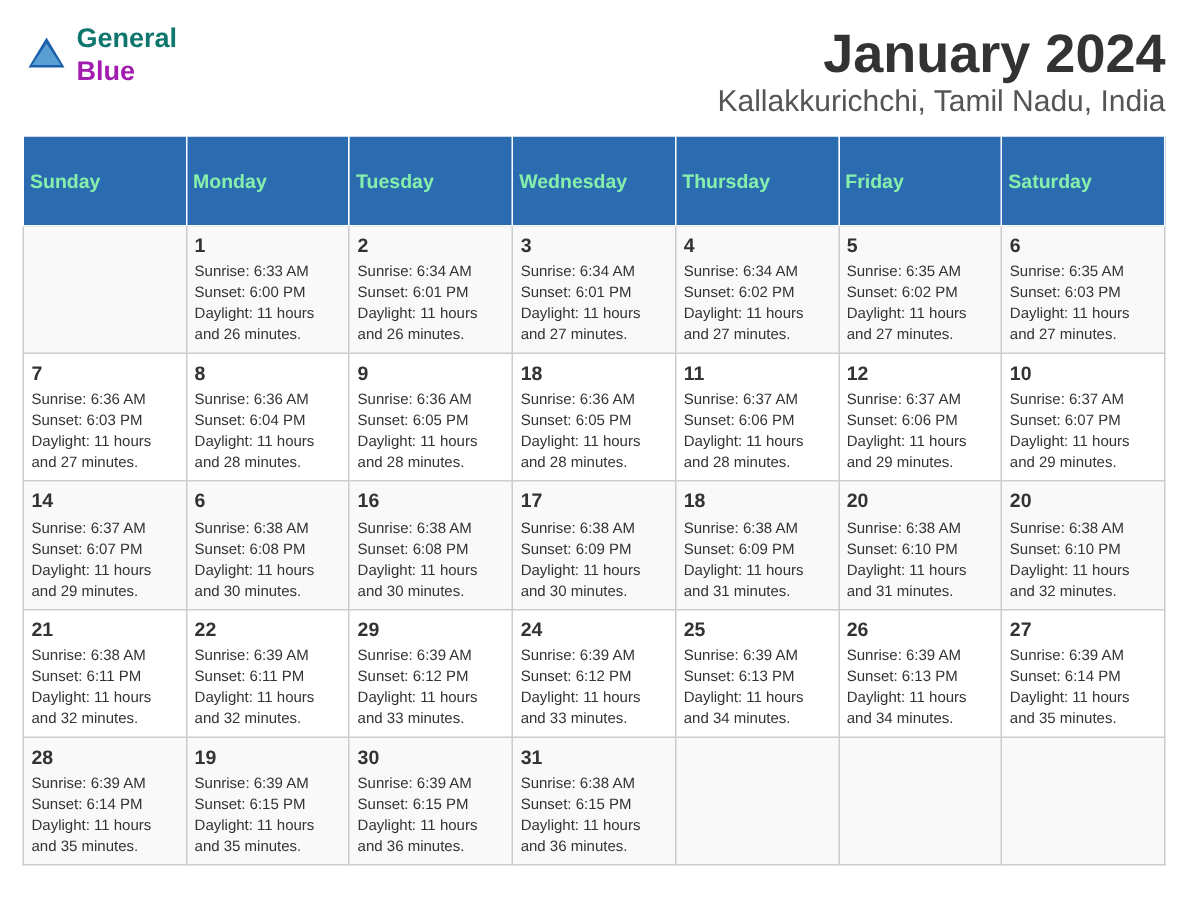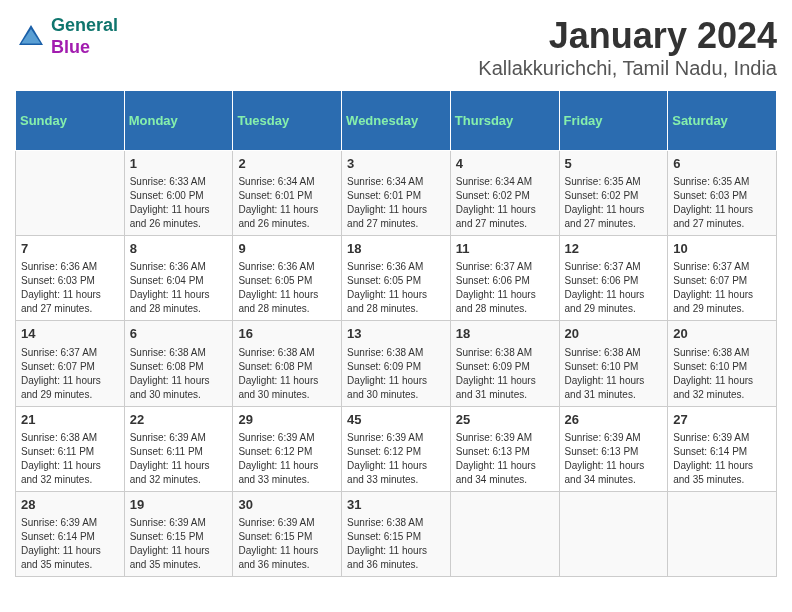--- a/index.html
+++ b/index.html
@@ -233,21 +233,21 @@
 and 30 minutes.</div>
         </td>
         <td>
           <span class="day-num">16</span>
           <div class="day-info" style="white-space: pre-line;">Sunrise: 6:38 AM
 Sunset: 6:08 PM
 Daylight: 11 hours
 and 30 minutes.</div>
         </td>
         <td>
-          <span class="day-num">13</span>
+          <span class="day-num">17</span>
           <div class="day-info" style="white-space: pre-line;">Sunrise: 6:38 AM
 Sunset: 6:09 PM
 Daylight: 11 hours
 and 30 minutes.</div>
         </td>
         <td>
           <span class="day-num">18</span>
           <div class="day-info" style="white-space: pre-line;">Sunrise: 6:38 AM
 Sunset: 6:09 PM
 Daylight: 11 hours
@@ -284,21 +284,21 @@
 and 32 minutes.</div>
         </td>
         <td>
           <span class="day-num">29</span>
           <div class="day-info" style="white-space: pre-line;">Sunrise: 6:39 AM
 Sunset: 6:12 PM
 Daylight: 11 hours
 and 33 minutes.</div>
         </td>
         <td>
-          <span class="day-num">45</span>
+          <span class="day-num">24</span>
           <div class="day-info" style="white-space: pre-line;">Sunrise: 6:39 AM
 Sunset: 6:12 PM
 Daylight: 11 hours
 and 33 minutes.</div>
         </td>
         <td>
           <span class="day-num">25</span>
           <div class="day-info" style="white-space: pre-line;">Sunrise: 6:39 AM
 Sunset: 6:13 PM
 Daylight: 11 hours

